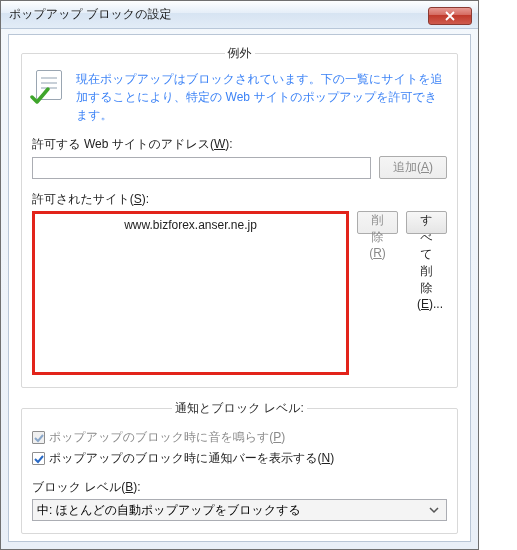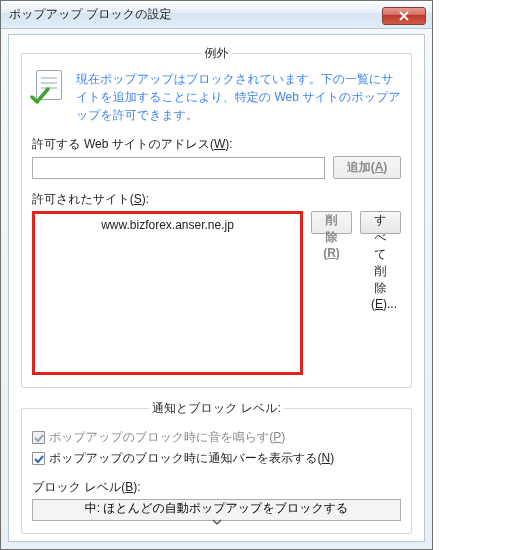--- a/index.html
+++ b/index.html
@@ -1,18 +1,18 @@
 <!DOCTYPE html>
 <html><head>
 <meta charset="utf-8">
 <style>
   * { box-sizing: border-box; font-family: "MS PGothic", "Meiryo", sans-serif; font-size: 12px; }
   body { margin: 0; background: #fff; }
   .window {
-    width: 433px; height: 550px;
+    width: 479px; height: 550px;
     border: 1px solid #707070;
     background: linear-gradient(#f4f8fc, #e9eff7);
     position: relative;
   }
   .titlebar {
     height: 28px;
     background: linear-gradient(#fdfefe, #e5eef8 45%, #d7e4f2 46%, #e2ecf7);
     border-bottom: 1px solid #b8c7d9;
     display: flex; align-items: center; justify-content: space-between;
     padding-left: 8px;
@@ -64,21 +64,21 @@
   .addr-row { display:flex; gap: 8px; align-items:center; }
   .text-input {
     flex:1; height:22px; border:1px solid #abadb3; background:#fff;
     padding:2px 4px; outline:none;
   }
   .btn {
     height:23px; min-width:68px; padding:0 10px;
     border:1px solid #acacac; background:linear-gradient(#f7f7f7,#e5e5e5);
     border-radius:2px; cursor:pointer; color:#222;
   }
-  .btn[disabled] { color:#8a8a8a; background:linear-gradient(#f5f5f5,#ededed); cursor:default;font-weight:bold; }
+  .btn[disabled] { color:#8a8a8a; background:linear-gradient(#f5f5f5,#ededed); cursor:default; }
   .allowed-block { display:flex; gap:8px; align-items:flex-start; }
   .listbox {
     flex:1; height:164px; border:1px solid #abadb3; background:#fff;
     padding:3px 4px; overflow:auto;
   }
   .listbox .item { padding:1px 2px; color:#222; }
   .right-buttons { display:flex; gap:8px; width:90px; }
   .right-buttons .btn { width:100%; min-width:0; }
   .highlight-red { border:3px solid #e2231a !important;text-align:center; }
 
@@ -89,21 +89,21 @@
     display:flex; align-items:center; justify-content:center; border-radius:1px;
   }
   .chk.disabled { background:#f0f0f0; }
   .chk svg { width:10px; height:10px; }
   .chk-label { color:#222; }
   .chk-label.disabled { color:#8a8a8a; }
 
   .select {
     width:100%; height:22px; border:1px solid #abadb3; background:#f4f4f4;
     display:flex; align-items:center; justify-content:space-between;
-    padding:0 4px; margin-top:3px;flex-direction:column;
+    padding:0 4px; margin-top:3px;
   }
   .select .arrow {
     width:16px; height:16px;
     display:flex; align-items:center; justify-content:center;
   }
   .bottom-row {
     position:absolute; left:12px; right:12px; bottom:10px;
     display:flex; align-items:center; justify-content:space-between;
   }
   .link { color:#0645c8; text-decoration:underline; cursor:pointer; }

